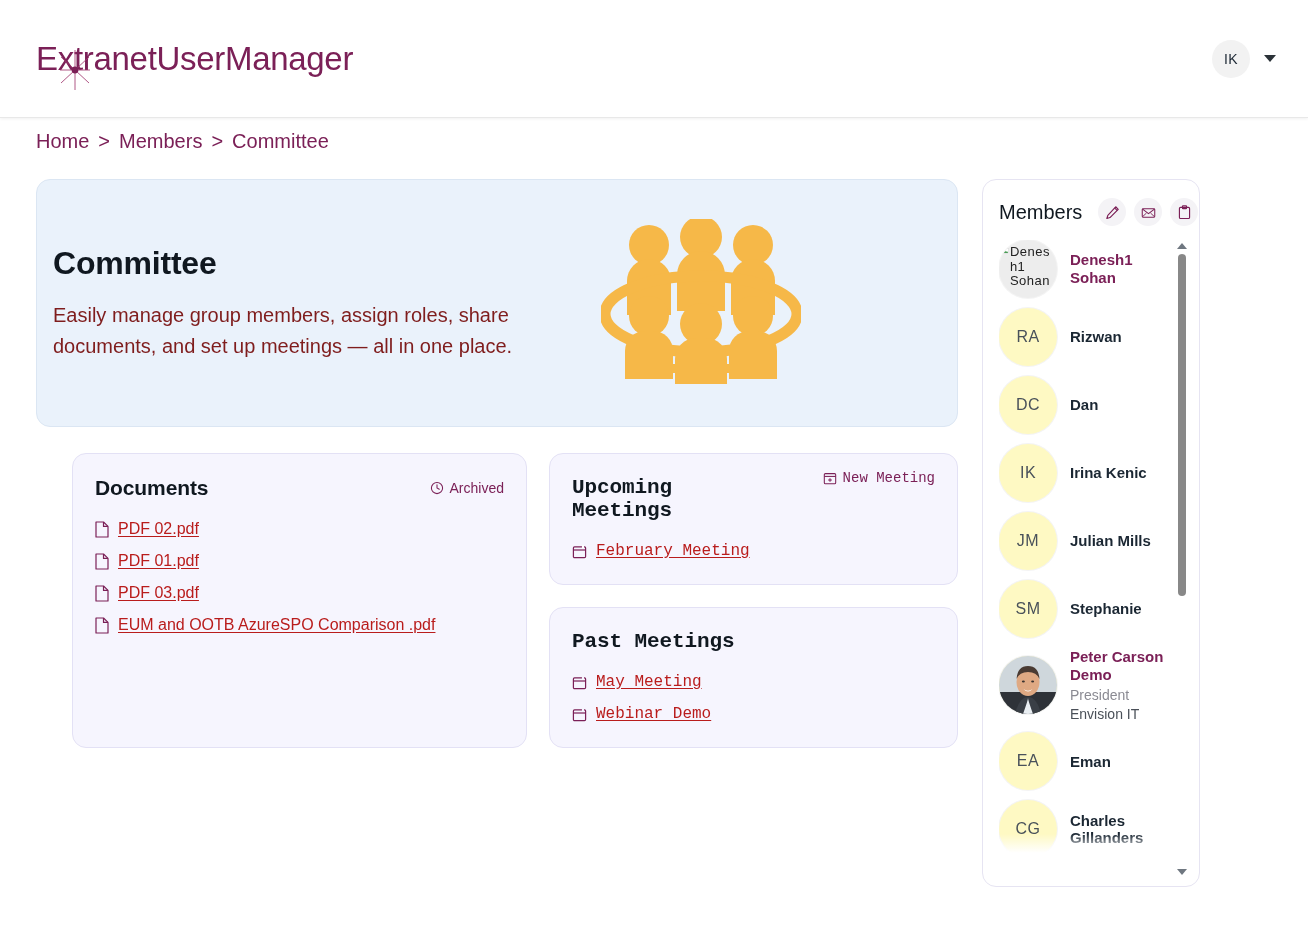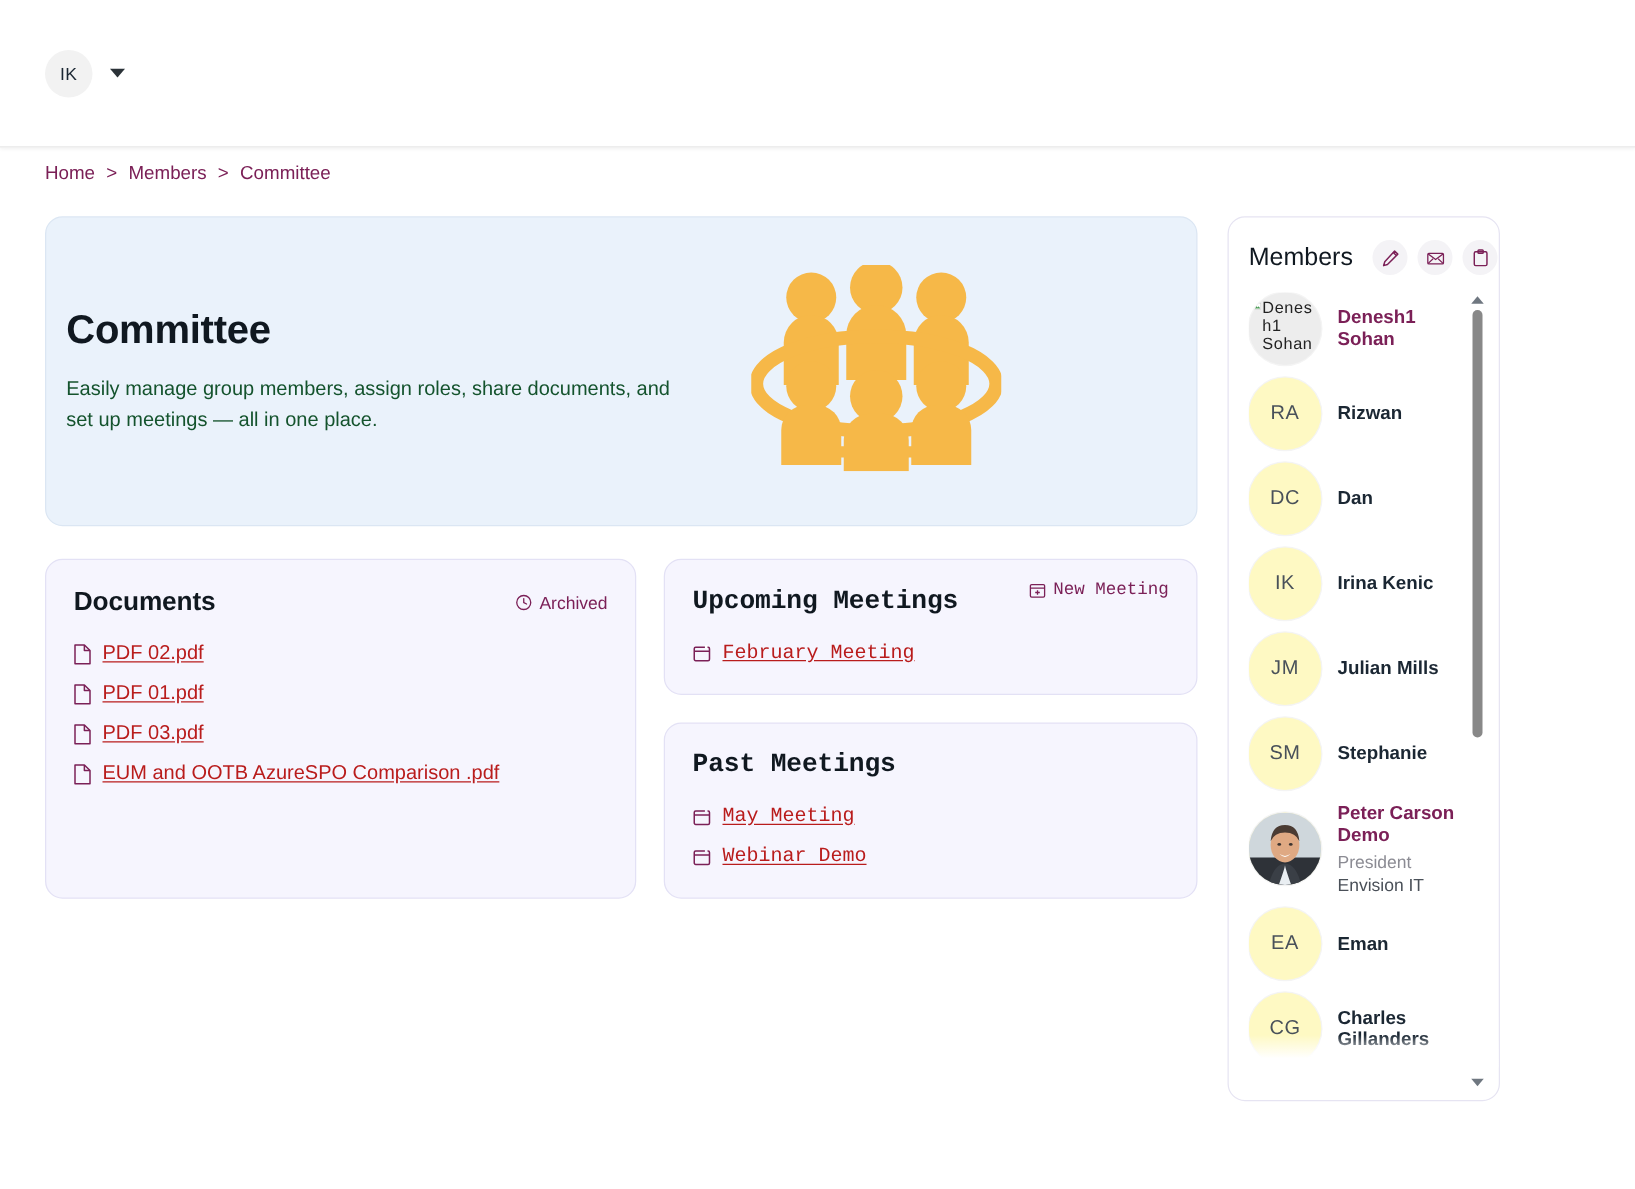--- a/index.html
+++ b/index.html
@@ -44,21 +44,21 @@
     font-size: 14px; color: #1b2733; font-weight: 400;
     letter-spacing: 0.4px;
   }
   .caret-down {
     width: 0; height: 0;
     border-left: 6px solid transparent;
     border-right: 6px solid transparent;
     border-top: 7px solid #2b3238;
   }
   .breadcrumb {
-    font-size: 15px;
+    font-size: 20px;
     color: #7b2057;
     margin: 12px 0 26px 36px;
     display: flex; align-items: center; gap: 9px;
   }
   .breadcrumb .sep { color: #7b2057; }
 
   .content {
     display: flex;
     gap: 24px;
     padding: 0 36px;
@@ -81,37 +81,37 @@
   }
   .hero-text { max-width: 540px; padding-left: 0; }
   .hero-title {
     font-size: 32px;
     font-weight: bold;
     color: #101820;
     margin: 0 0 18px 0;
     letter-spacing: -0.2px;
   }
   .hero-sub {
-    font-size: 16px;
-    color: #14532d;
+    font-size: 20px;
+    color: #7f1d1d;
     line-height: 1.55;
     margin: 0;
     max-width: 500px;
   }
   .hero-art { margin-right: 100px; }
 
   
   .cards-row { display: flex; gap: 22px; margin-top: 26px; }
   .card {
     background: #f6f5fe;
     border: 1px solid #e3e1f5;
     border-radius: 14px;
     padding: 22px 22px 24px 22px;
   }
-  .card-docs { width: 496px; }
+  .card-docs { width: 496px; margin-left: 36px; }
   .card-right-col { width: 450px; display: flex; flex-direction: column; gap: 22px; font-family: Liberation Mono, monospace; }
   .card-head {
     display: flex; align-items: center; justify-content: space-between;
     margin-bottom: 20px;
   }
   .card-title {
     font-size: 21px;
     font-weight: bold;
     color: #101820;
     margin: 0;
@@ -231,20 +231,32 @@
   .clip-fade {
     position: absolute; left: 0; right: 0; bottom: 0; height: 26px;
     background: linear-gradient(to bottom, rgba(255,255,255,0), #ffffff 72%);
     pointer-events: none;
   }
 </style>
 </head>
 <body>
 
 <div class="topbar">
+  <div class="logo-wrap">
+    <span class="logo-text">ExtranetUserManager</span>
+    <svg class="logo-star" viewBox="0 0 34 44">
+      <g stroke="#a33b72" stroke-width="0.9" fill="none" opacity="0.95">
+        <line x1="17" y1="2" x2="17" y2="42"></line>
+        <line x1="3" y1="9" x2="31" y2="35"></line>
+        <line x1="31" y1="9" x2="3" y2="35"></line>
+        <line x1="2" y1="22" x2="32" y2="22"></line>
+      </g>
+      <circle cx="17" cy="22" r="3.4" fill="#7b2057"></circle>
+    </svg>
+  </div>
   <div class="user-area">
     <div class="avatar-top">IK</div>
     <div class="caret-down"></div>
   </div>
 </div>
 
 <div class="breadcrumb">
   <span>Home</span>
   <span class="sep">&gt;</span>
   <span>Members</span>

